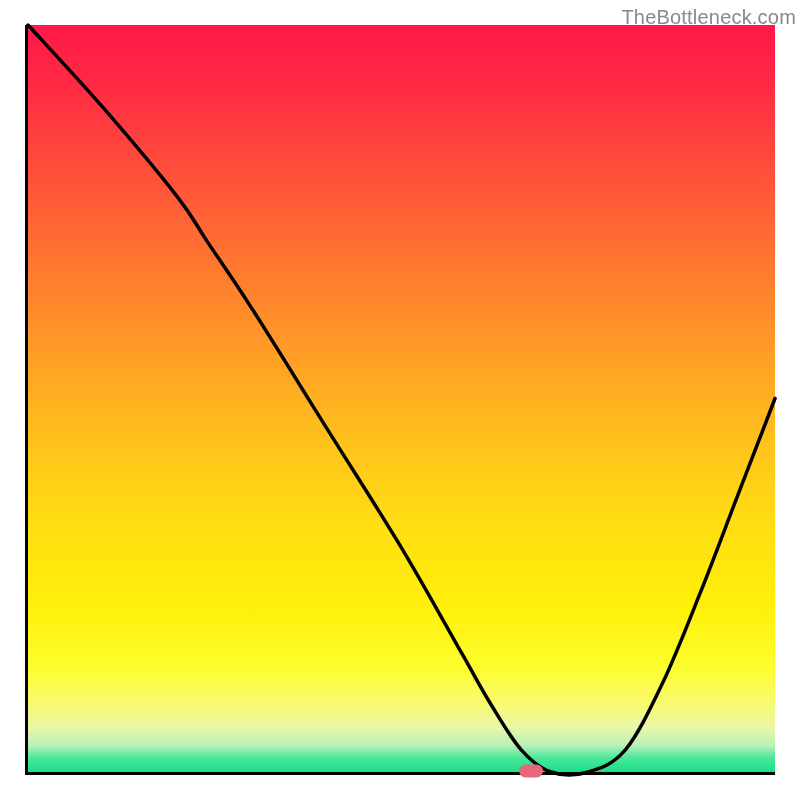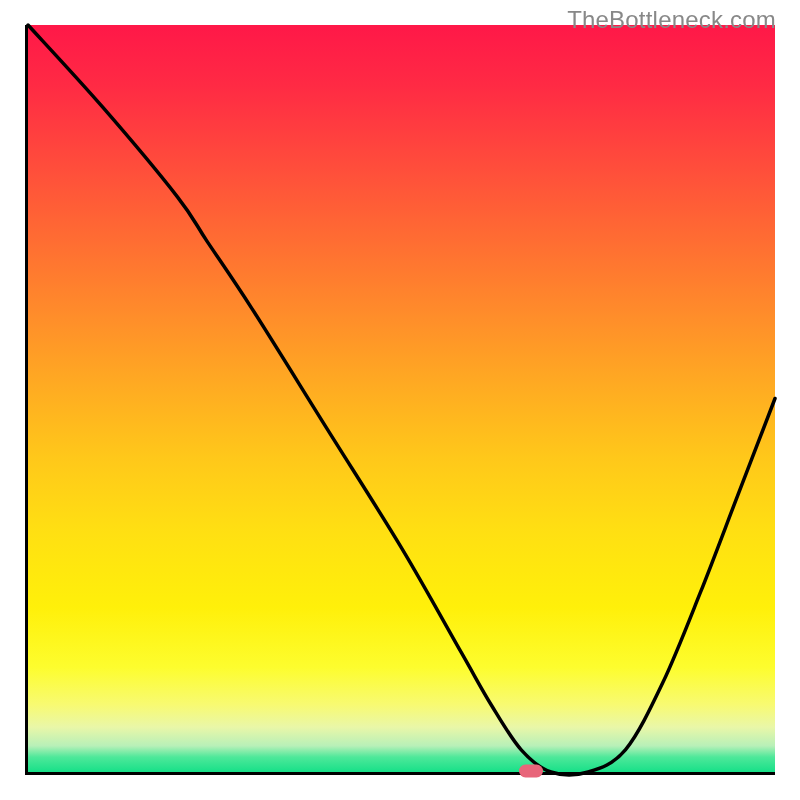--- a/index.html
+++ b/index.html
@@ -1,23 +1,23 @@
 <!DOCTYPE html>
 <html><head>
 <meta charset="utf-8">
 <style>
   * { margin: 0; padding: 0; box-sizing: border-box; }
   body { width: 800px; height: 800px; background: #fff; font-family: Arial, sans-serif; }
   .container { position: relative; width: 800px; height: 800px; }
   .watermark {
     position: absolute;
     top: 6px;
-    right: 24px;
+    right: 4px;
     color: #888;
-    font-size: 24px;
+    font-size: 20px;
     font-weight: 500;
     letter-spacing: 0.2px;
     z-index: 10;
     margin-left: 20px;
   }
   .plot-area {
     position: absolute;
     left: 25px;
     top: 25px;
     width: 750px;

